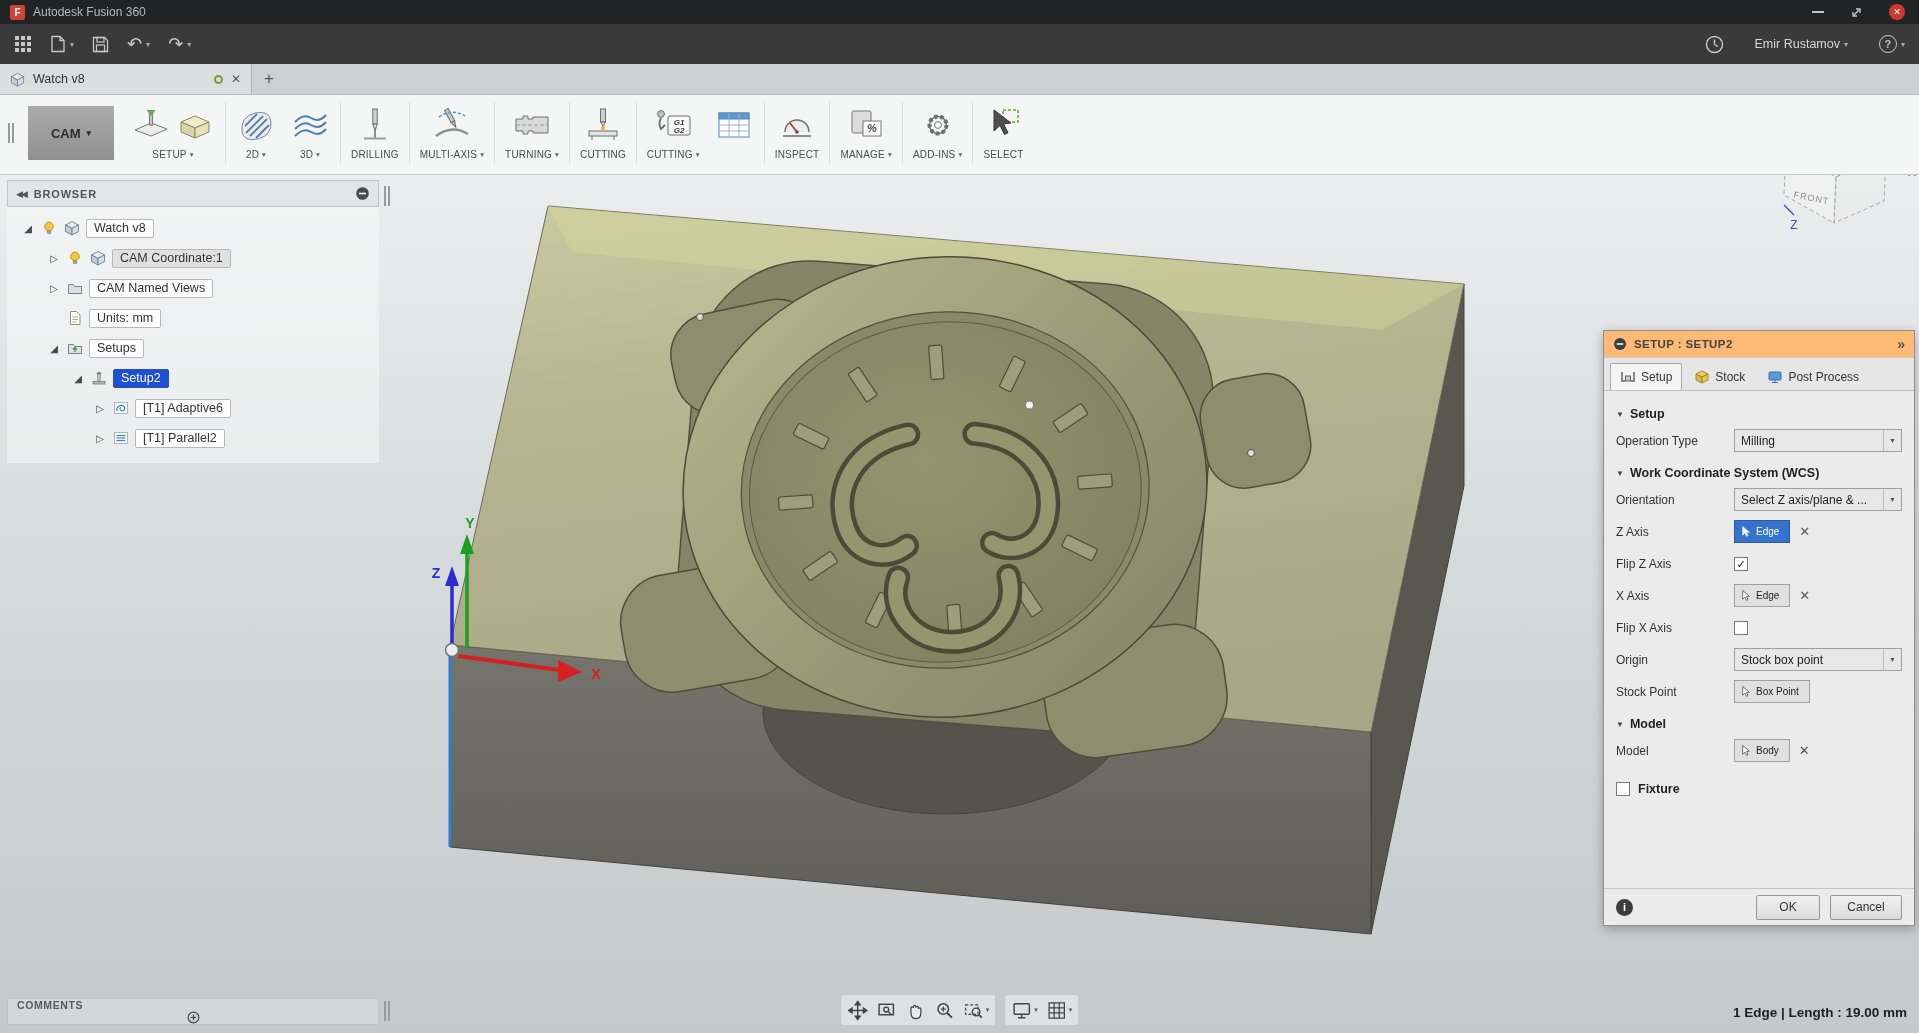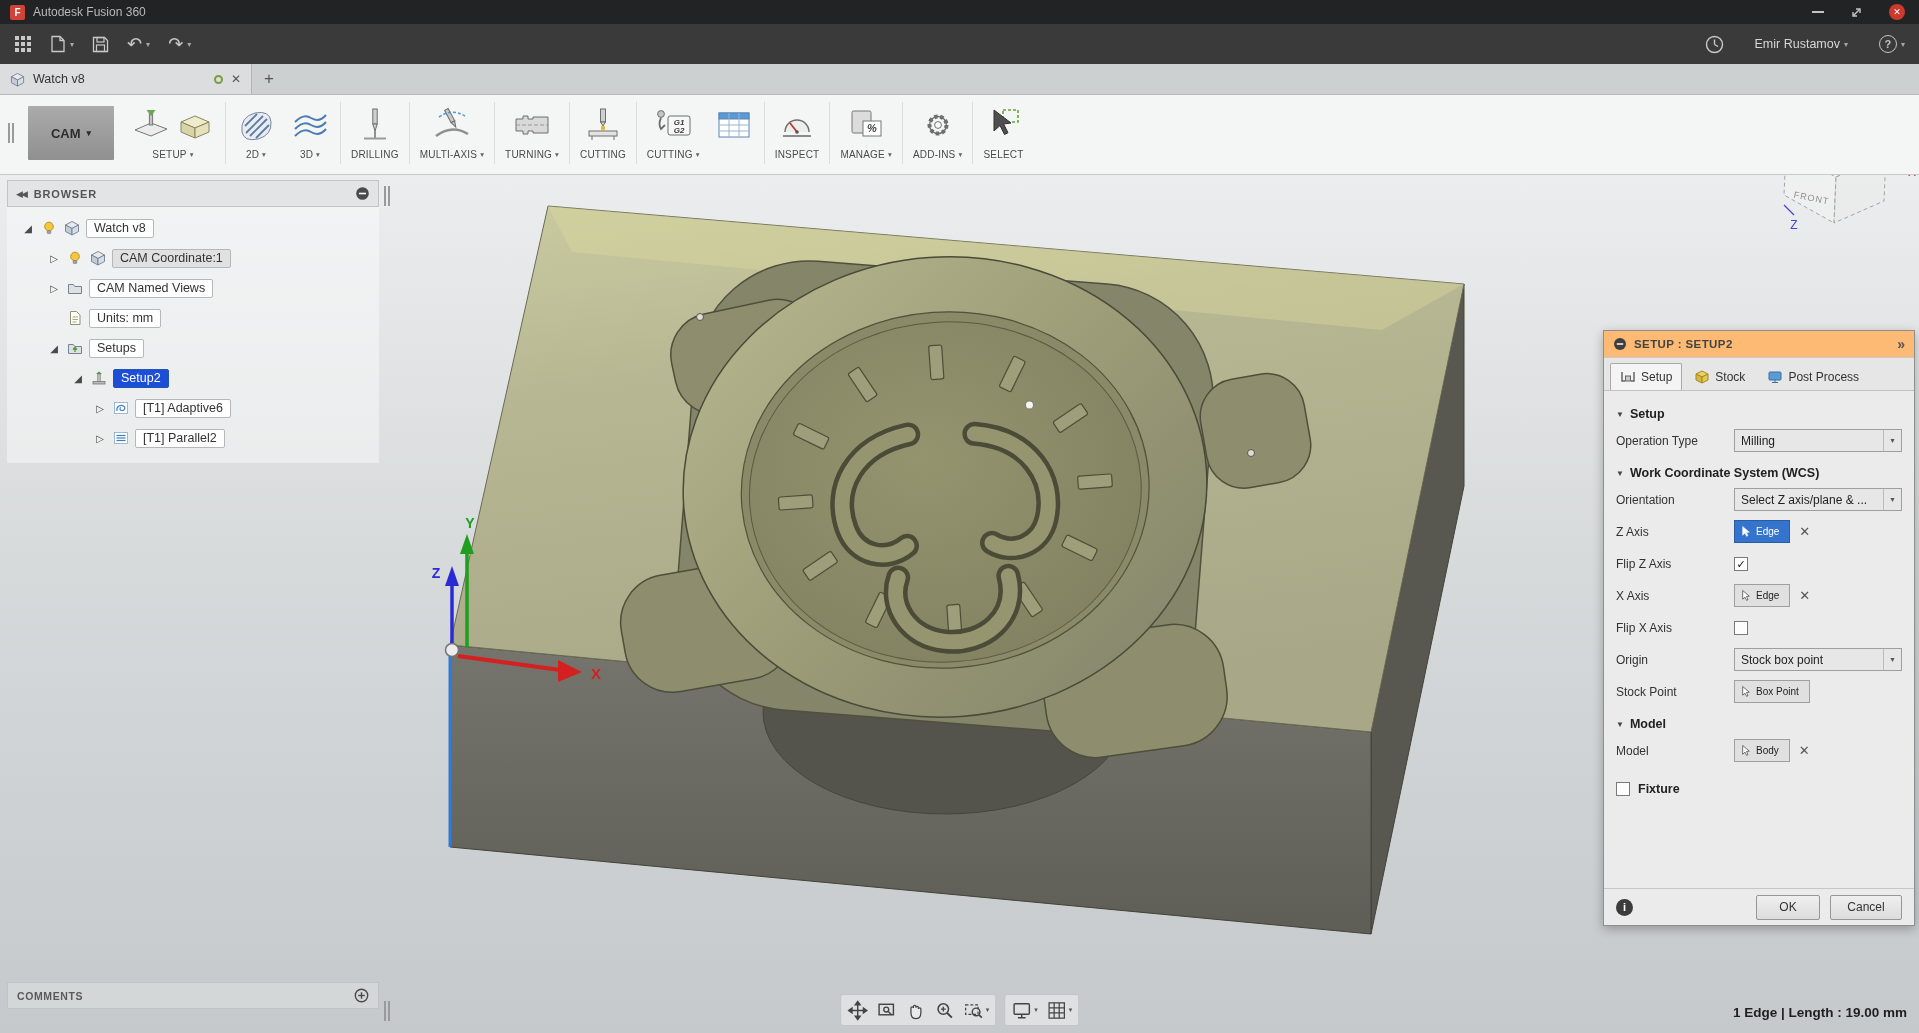--- a/index.html
+++ b/index.html
@@ -121,23 +121,23 @@
   .dlg-footer { height:37px; border-top:1px solid #c6c6c6; display:flex; align-items:center;
     padding:0 12px; gap:10px; }
   .info-icon { width:17px; height:17px; border-radius:50%; background:#3c3c3c; color:#fff;
     font-size:11px; font-weight:bold; display:flex; align-items:center; justify-content:center;
     margin-right:auto; }
   .btn { min-width:64px; height:25px; background:linear-gradient(#efefef,#dcdcdc);
     border:1px solid #979797; border-radius:2px; font-size:12px; color:#333;
     font-family:"Liberation Sans",sans-serif; }
 
   
-  .comments-bar { position:absolute; left:7px; bottom:24px; width:372px; height:27px;
+  .comments-bar { position:absolute; left:7px; bottom:8px; width:372px; height:27px;
     background:rgba(213,215,216,0.95); border:1px solid #c0c2c3; display:flex; align-items:center;
-    padding:0 9px; z-index:3; }
+    padding:0 9px; z-index:3;flex-direction:column; }
   .comments-label { font-size:10.5px; font-weight:bold; color:#5a5a5a; letter-spacing:.6px;
     margin-right:auto; }
   .comments-grip { position:absolute; left:384px; bottom:12px; z-index:3; }
   .nav-toolbar { position:absolute; left:50%; transform:translateX(-50%); bottom:7px;
     display:flex; gap:8px; z-index:3; }
   .nav-seg { background:rgba(224,226,227,0.92); border:1px solid #c3c5c6; border-radius:3px;
     display:flex; align-items:center; padding:2px 6px; gap:8px; }
   .nav-btn { display:flex; align-items:center; gap:2px; height:26px; }
   .nav-btn svg { width:21px; height:21px; }
   .nav-caret { font-size:7px; color:#555; }

